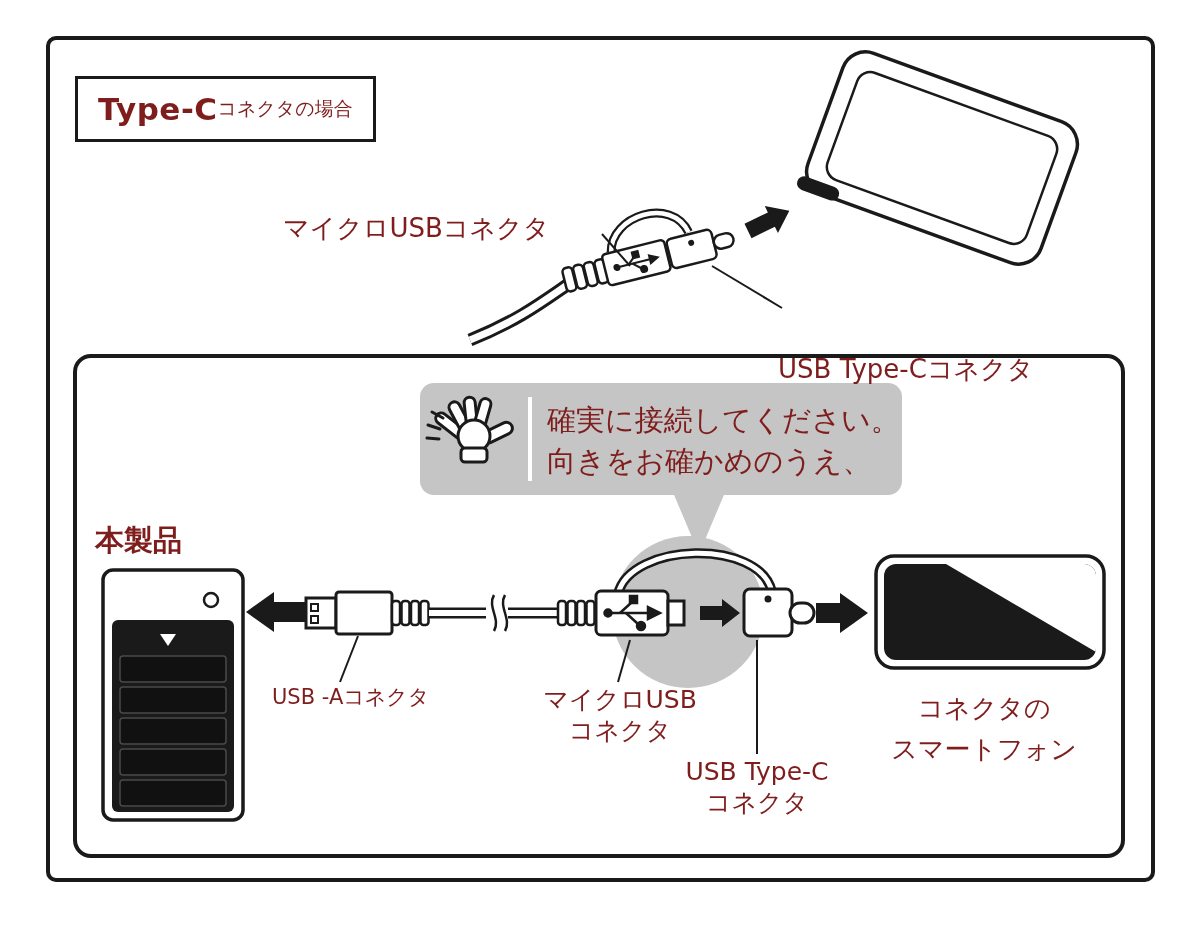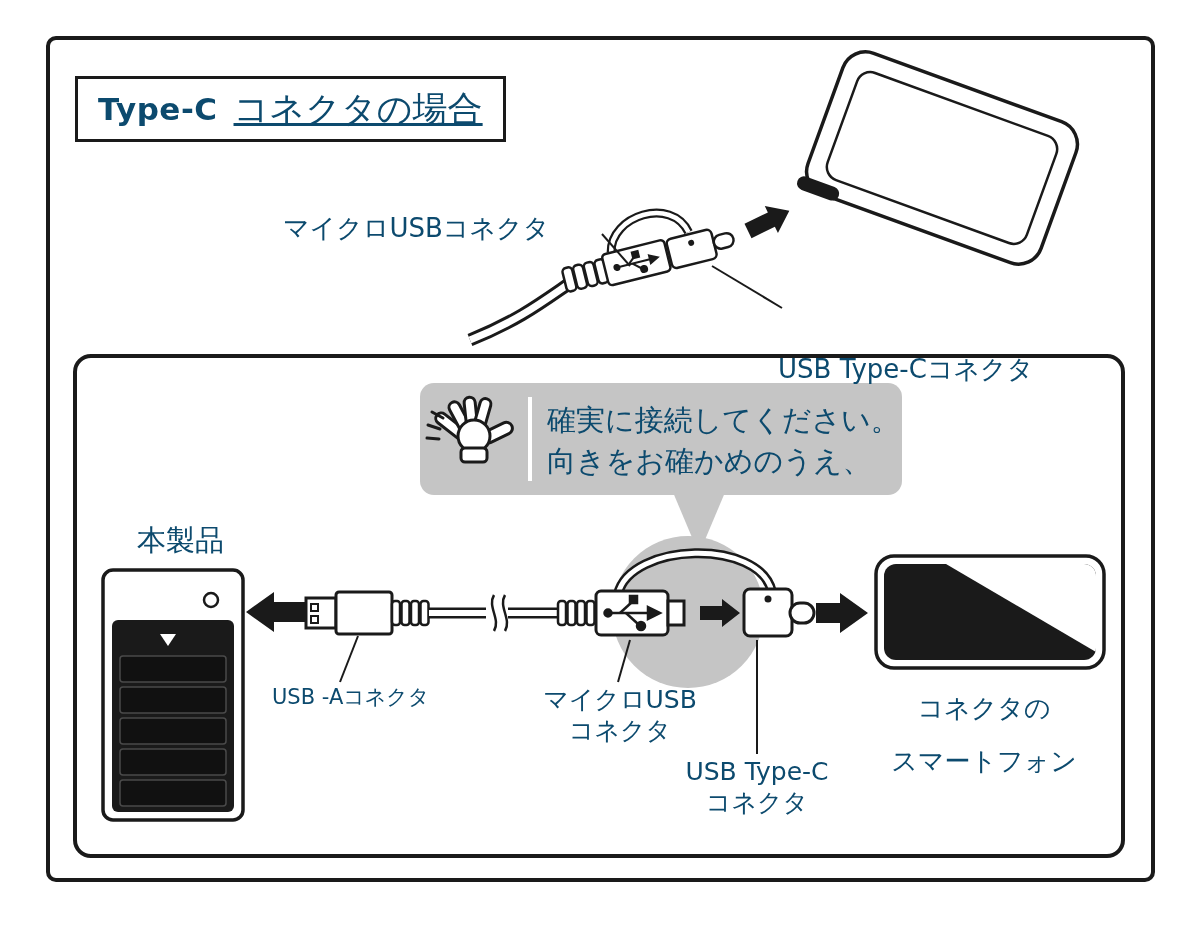--- a/index.html
+++ b/index.html
@@ -1,25 +1,25 @@
 <!DOCTYPE html>
 <html><head>
 <meta charset="utf-8">
 <style>
   html,body{margin:0;padding:0;background:#fff;}
   .stage{position:relative;width:1200px;height:925px;background:#fff;overflow:hidden;
-         font-family:"DejaVu Sans",sans-serif;color:#0c4a6e;}
+         font-family:"DejaVu Sans",sans-serif;color:#7f1d1d;}
   .layer{position:absolute;left:0;top:0;}
   .label{position:absolute;white-space:nowrap;line-height:1.25;}
-  .b{font-weight:400;margin-left:42px;}
+  .b{font-weight:700;}
   .center{text-align:center;}
   .title-box{position:absolute;left:75px;top:76px;height:60px;border:3px solid #1a1a1a;
              background:#fff;display:flex;align-items:center;padding:0 20px;}
   .title-box .tb{font-size:31px;font-weight:700;letter-spacing:.5px;}
-  .title-box .tr{font-size:35px;margin-left:16px;text-decoration:underline;}
+  .title-box .tr{font-size:19px;margin-left:0;}
   .callout-text{position:absolute;left:547px;top:400px;font-size:29px;line-height:41px;}
 </style>
 </head>
 <body>
 
 <div class="stage">
 
   <svg class="layer" width="1200" height="925" viewBox="0 0 1200 925">
     <defs>
       <clipPath id="phoneclip">
@@ -204,16 +204,16 @@
     <div>コネクタ</div>
   </div>
 
   <div class="label center" style="left:673px;top:756px;width:168px;font-size:25px;line-height:31px;">
     <div>USB Type-C</div>
     <div>コネクタ</div>
   </div>
 
   <div class="label center" style="left:858px;top:686px;width:252px;">
     <div style="font-size:26px;margin-top:6px;">コネクタの</div>
-    <div style="font-size:26px;margin-top:20px;">スマートフォン</div>
+    <div style="font-size:26px;margin-top:8px;">スマートフォン</div>
   </div>
 
 </div>
 
 </body></html>

